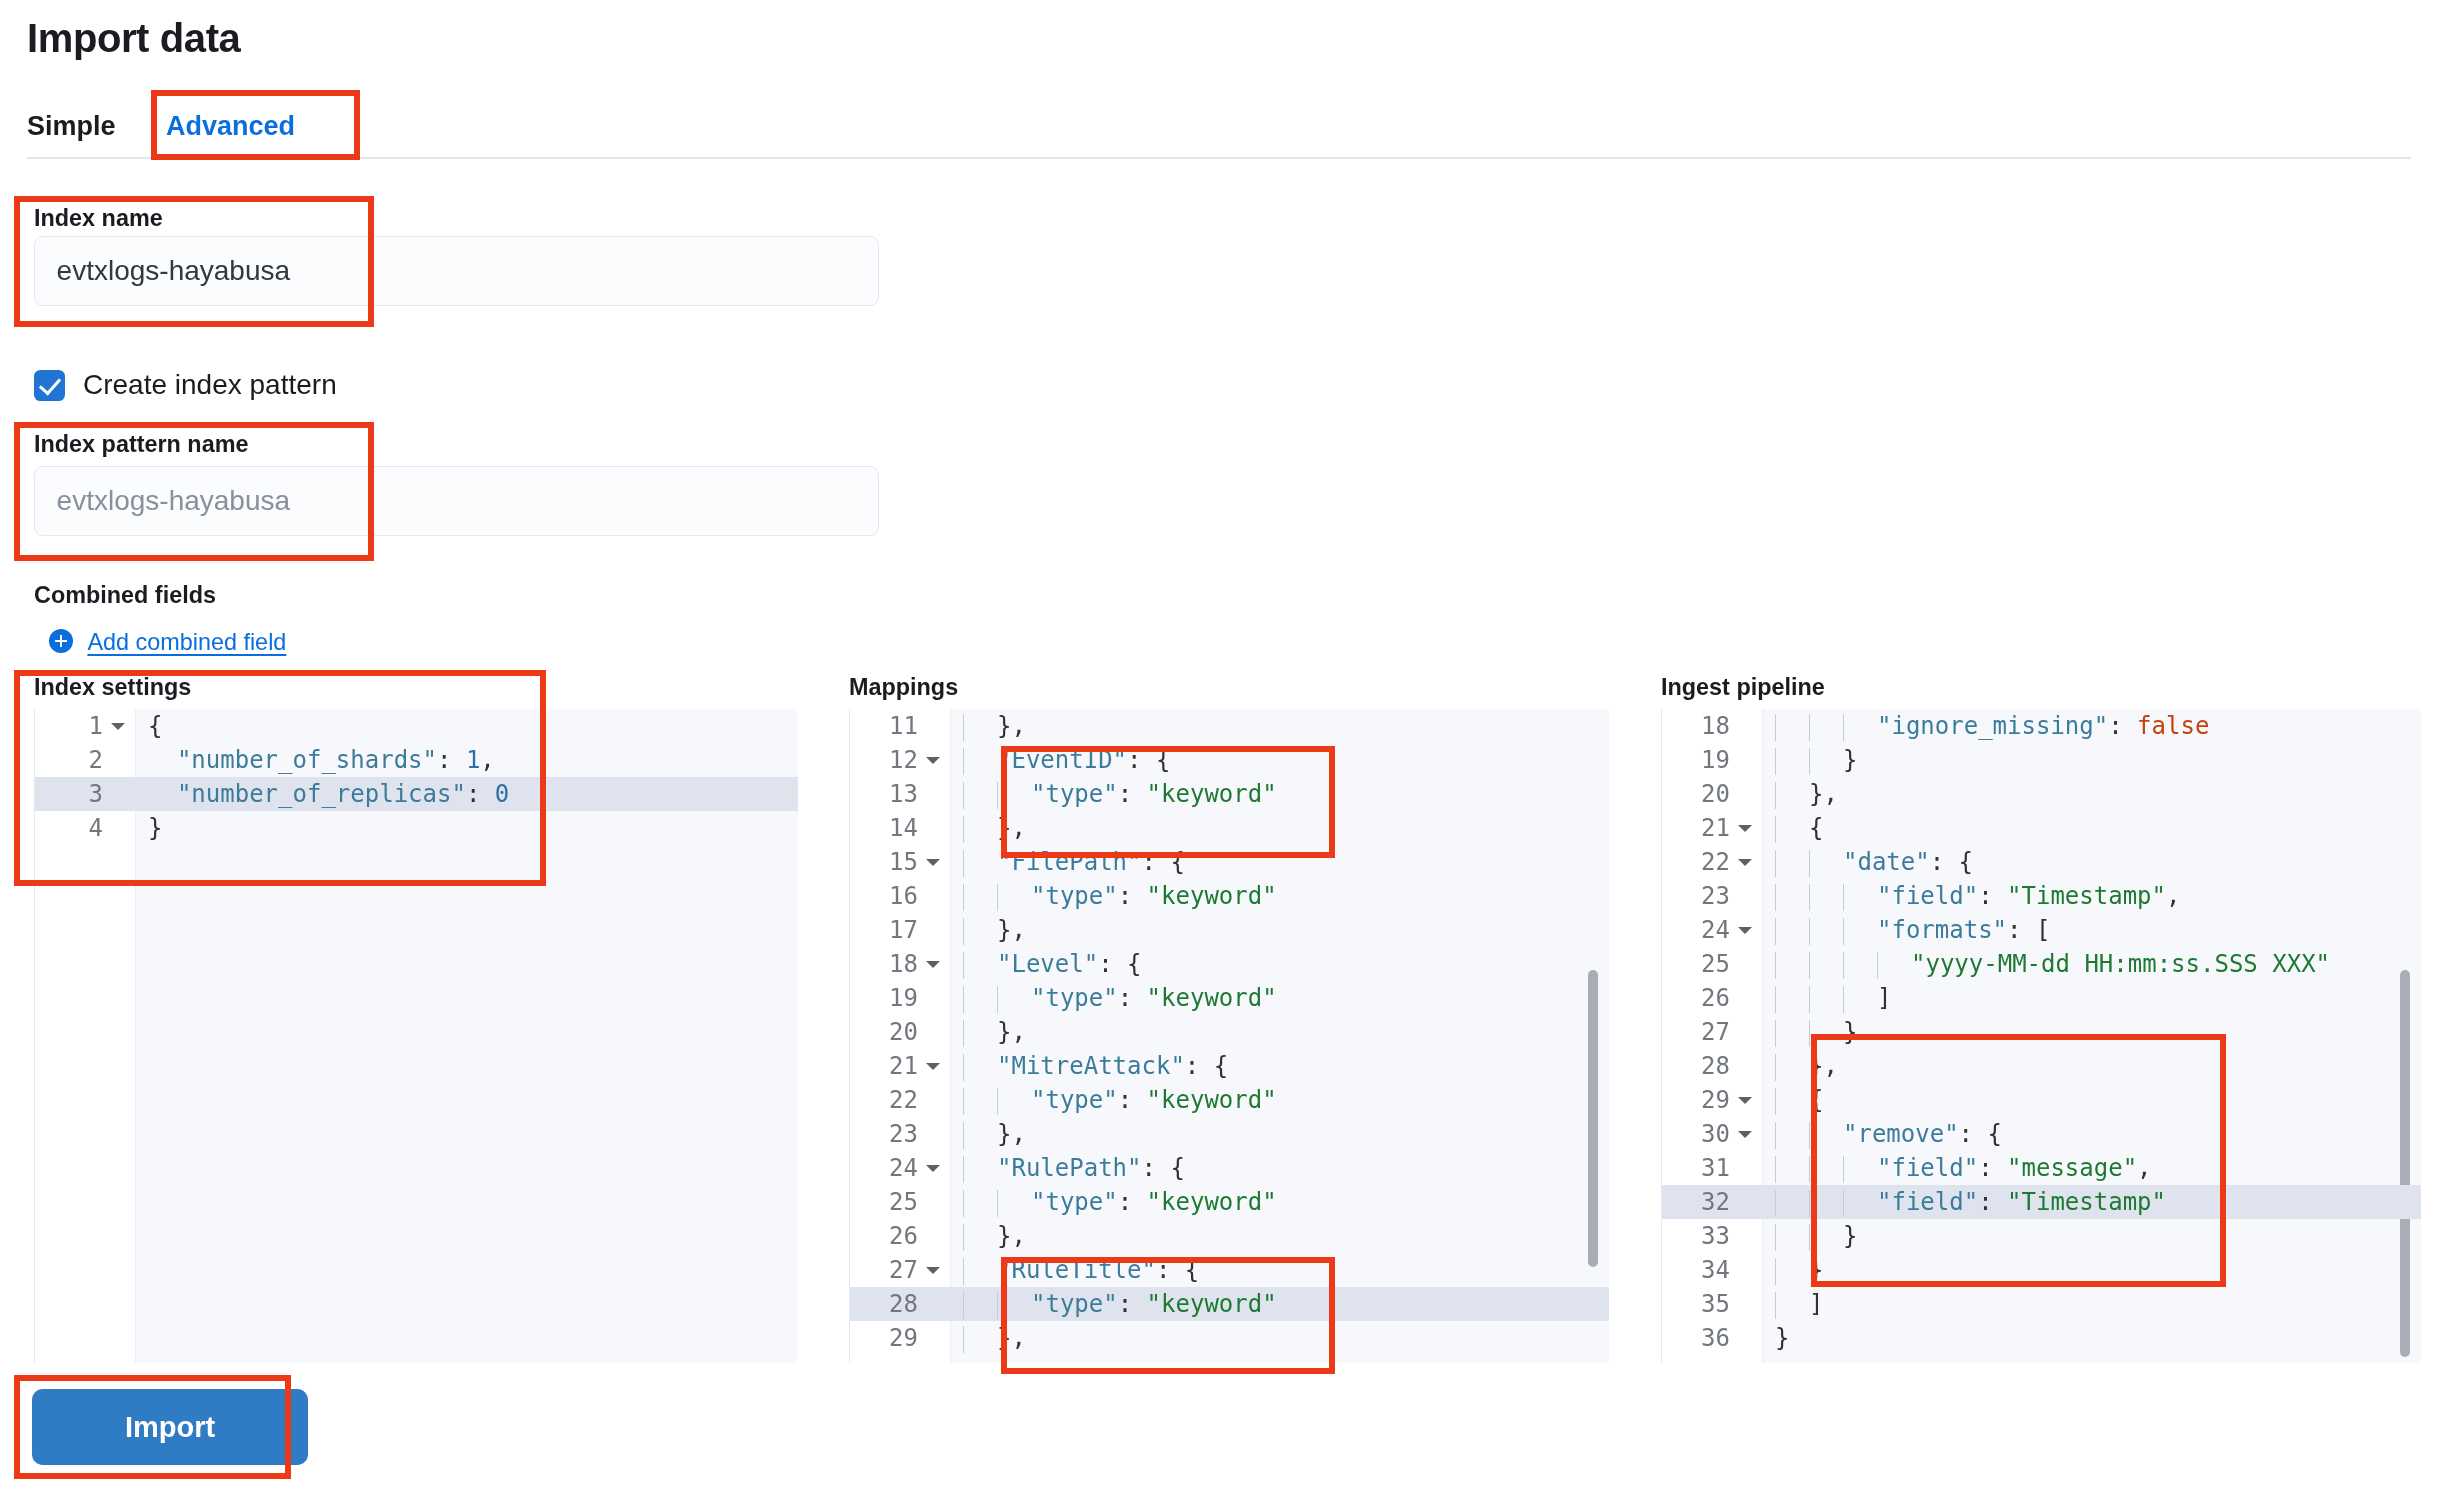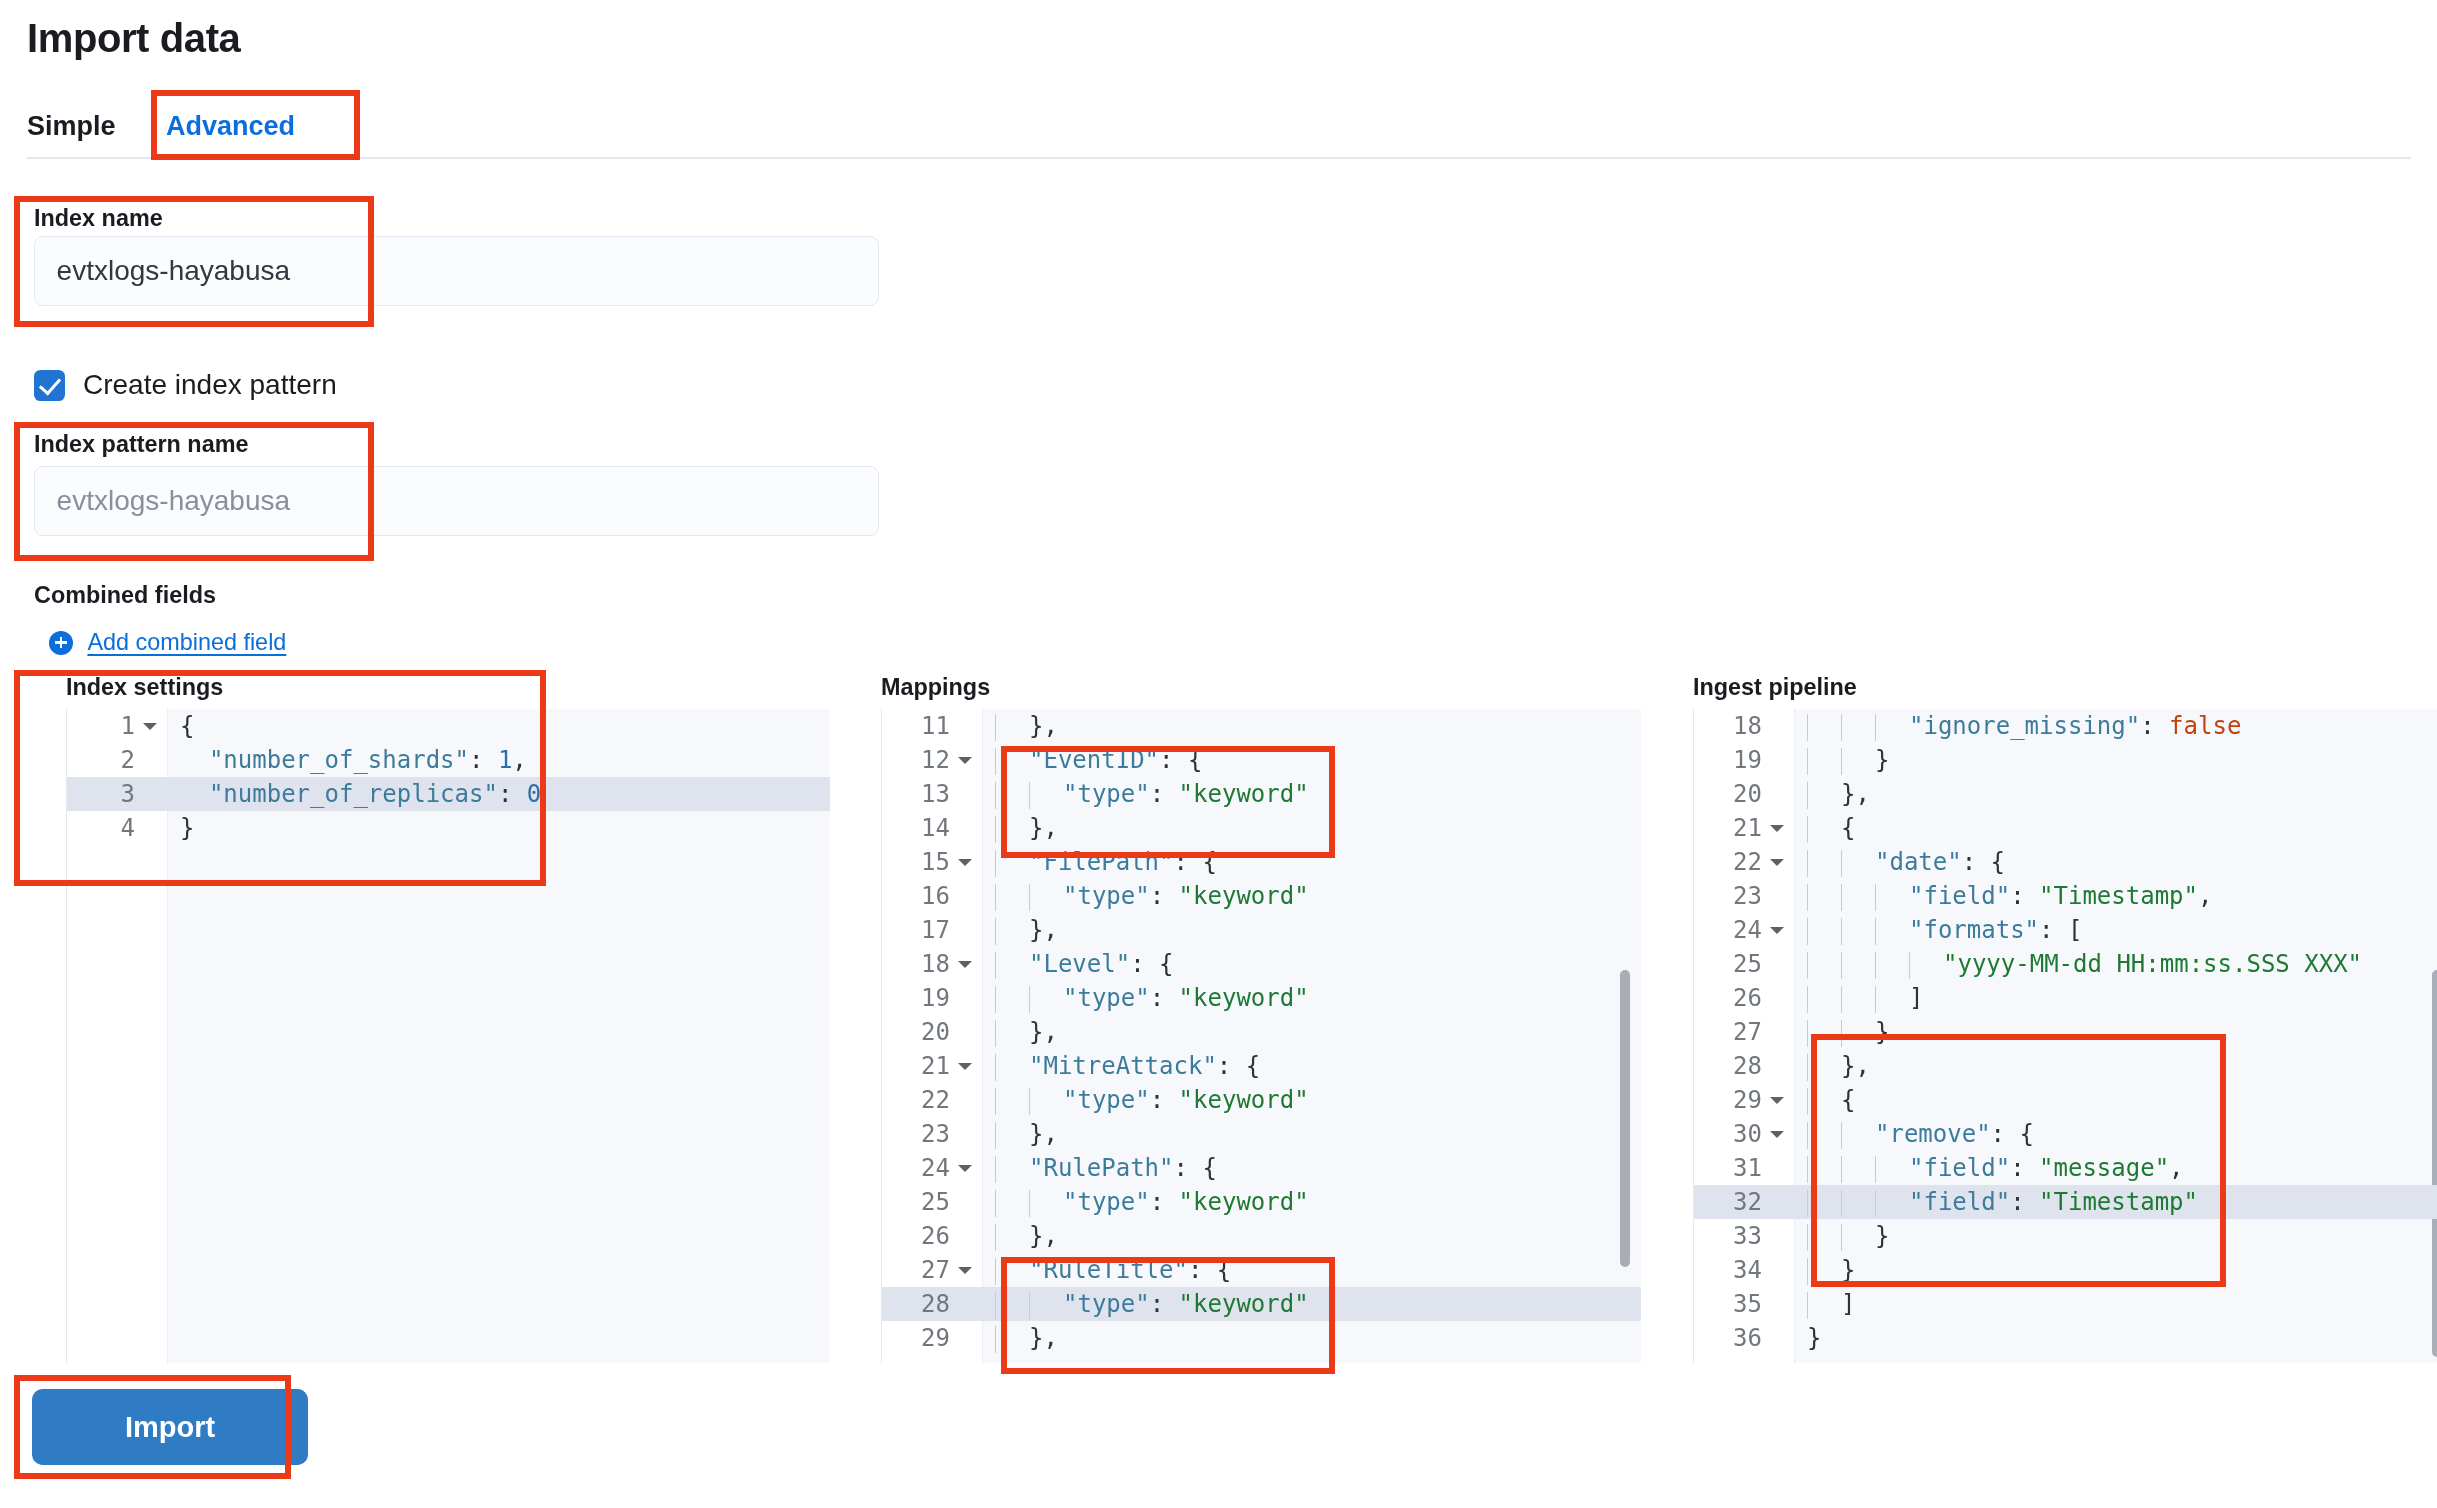--- a/index.html
+++ b/index.html
@@ -69,38 +69,38 @@
   }
   .checkbox-label { font-size: 28px; color: #1a1c21; }
 
   
   .combined-title {
     position: absolute; left: 34px; top: 582px;
     font-size: 23.4px; font-weight: 700; color: #1a1c21;
   }
   .add-combined {
     position: absolute; left: 49px; top: 629px;
-    display: flex; align-items: center; gap: 14.4px; cursor: pointer;
+    display: flex; gap: 14.4px; cursor: pointer;
   }
   .plus-icon {
     width: 24px; height: 24px; border-radius: 50%; background: #0a6edc;
     position: relative; flex: 0 0 auto;
   }
   .plus-icon::before, .plus-icon::after {
     content: ""; position: absolute; background: #fff;
   }
   .plus-icon::before { left: 6.3px; top: 10.8px; width: 11.7px; height: 2.7px; }
   .plus-icon::after  { left: 10.8px; top: 6.3px; width: 2.7px; height: 11.7px; }
   .add-combined-label {
     font-size: 23.4px; color: #0a6edc; text-decoration: underline;
     text-underline-offset: 3.6px;
   }
 
   
-  .panel { position: absolute; margin-left: 32px; }
+  .panel { position: absolute; }
   .panel-title {
     font-size: 23.4px; font-weight: 700; color: #1a1c21;
     margin-bottom: 8px;
   }
   .editor {
     position: relative; background: #f7f8fc;
     border-left: 0.9px solid #e6e8f0;
     overflow: hidden;
     font-family: "DejaVu Sans Mono", monospace;
     font-size: 24px;

